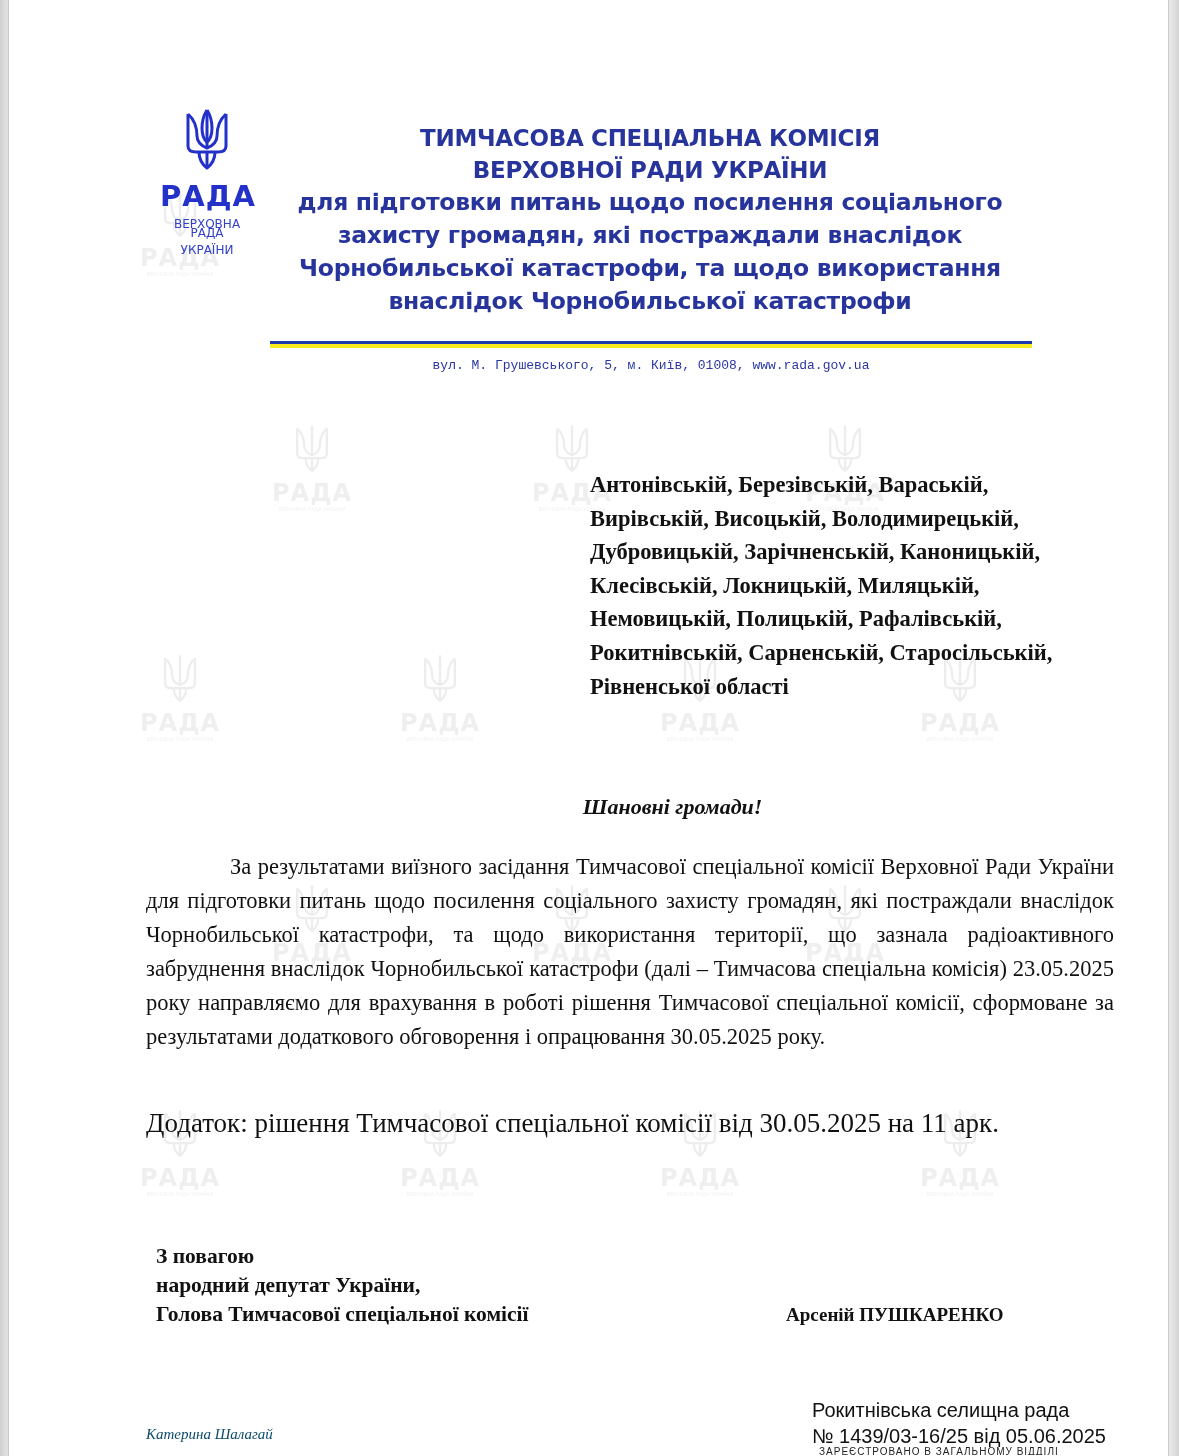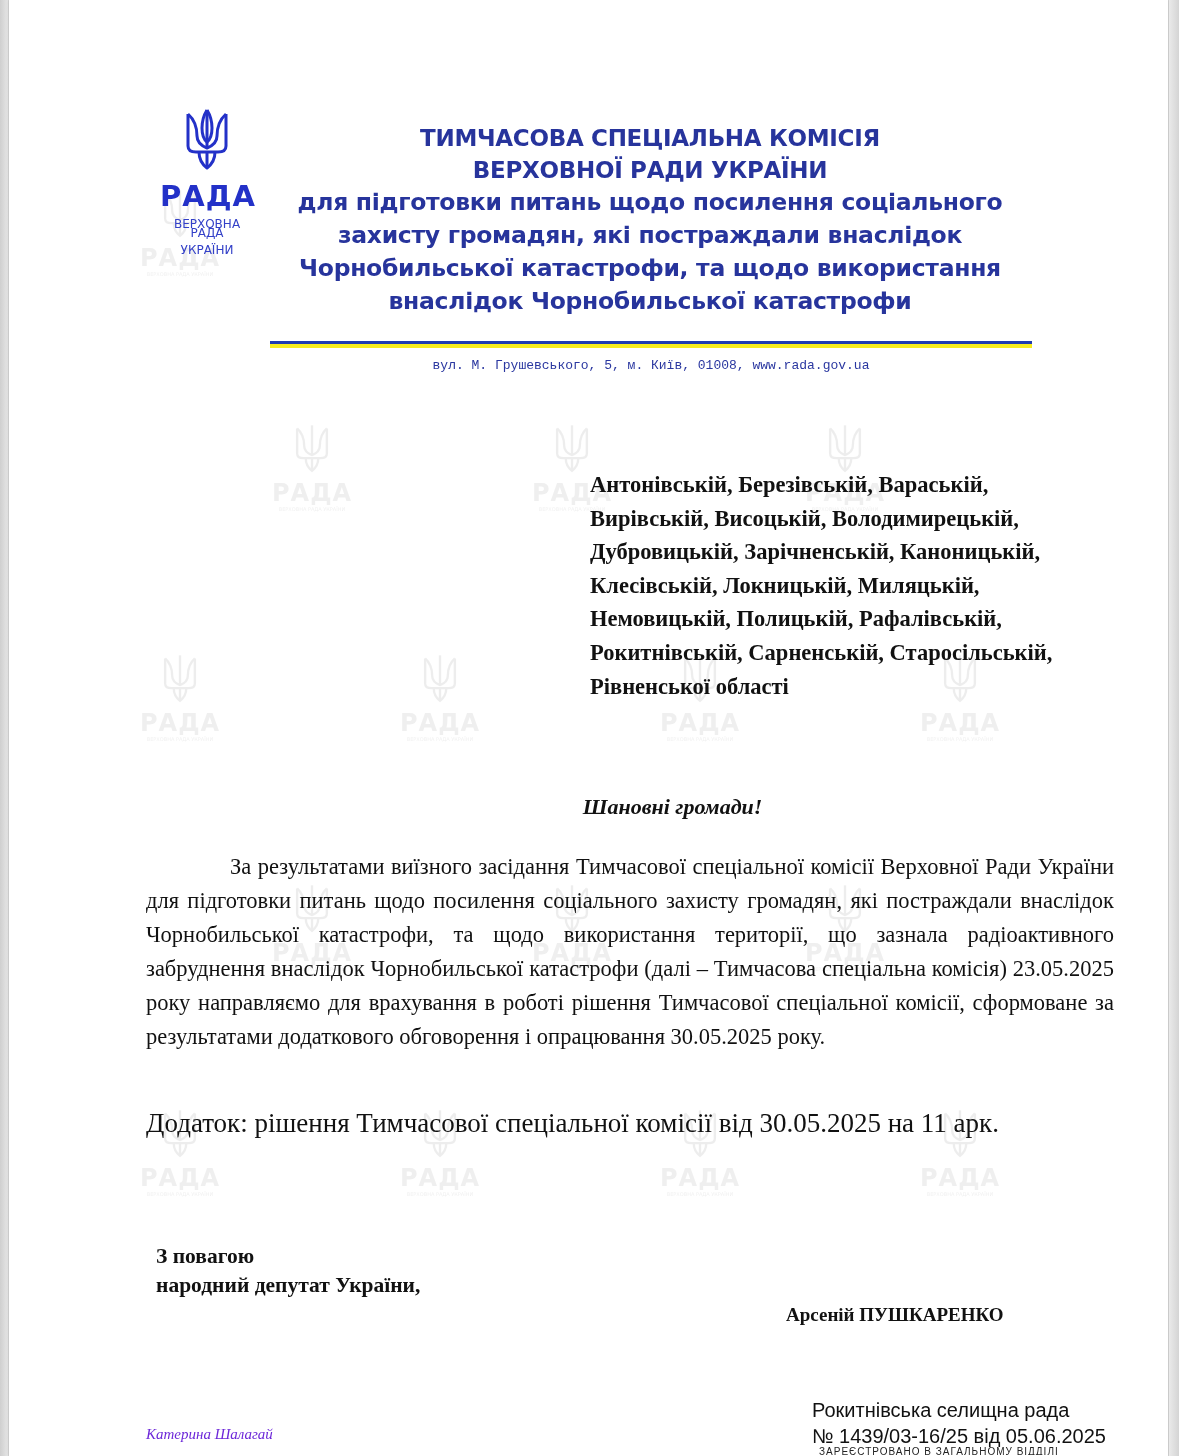--- a/index.html
+++ b/index.html
@@ -95,21 +95,21 @@
       font-family: "Liberation Serif", serif; font-weight: bold; font-size: 21.5px; line-height: 29px;
       color: #111;
     }
     .signer-name {
       position: absolute; left: 786px; top: 1300px;
       font-family: "Liberation Serif", serif; font-weight: bold; font-size: 19px; line-height: 29px;
       color: #111; white-space: nowrap;
     }
     .executor {
       position: absolute; left: 146px; top: 1426px;
-      font-family: "Liberation Serif", serif; font-style: italic; font-size: 15px; color: #6d28d9;
+      font-family: "Liberation Serif", serif; font-style: italic; font-size: 15px; color: #0c4a6e;
     }
     .stamp {
       position: absolute; left: 812px; top: 1397px; width: 360px;
       font-family: "Liberation Sans", sans-serif; font-size: 20px; line-height: 26px; color: #111;
     }
     .stamp .cut {
       height: 8px; overflow: hidden; margin-left: 7px; margin-top: -2px;
       font-size: 10px; line-height: 10px; color: #222; letter-spacing: 1px; white-space: nowrap;
     }
   </style>
@@ -348,20 +348,21 @@
 
 <div class="body-text">
   <p>За результатами виїзного засідання Тимчасової спеціальної комісії Верховної Ради України для підготовки питань щодо посилення соціального захисту громадян, які постраждали внаслідок Чорнобильської катастрофи, та щодо використання території, що зазнала радіоактивного забруднення внаслідок Чорнобильської катастрофи (далі – Тимчасова спеціальна комісія) 23.05.2025 року направляємо для врахування в роботі рішення Тимчасової спеціальної комісії, сформоване за результатами додаткового обговорення і опрацювання 30.05.2025 року.</p>
 </div>
 
 <div class="attachment">Додаток: рішення Тимчасової спеціальної комісії від 30.05.2025 на 11 арк.</div>
 
 <div class="signature">
   <div>З повагою</div>
   <div>народний депутат України,</div>
+  <div>Голова Тимчасової спеціальної комісії</div>
 </div>
 <div class="signer-name">Арсеній ПУШКАРЕНКО</div>
 
 <div class="executor">Катерина Шалагай</div>
 
 <div class="stamp">
   <div>Рокитнівська селищна рада</div>
   <div>№ 1439/03-16/25 від 05.06.2025</div>
   <div class="cut">ЗАРЕЄСТРОВАНО В ЗАГАЛЬНОМУ ВІДДІЛІ</div>
 </div>

